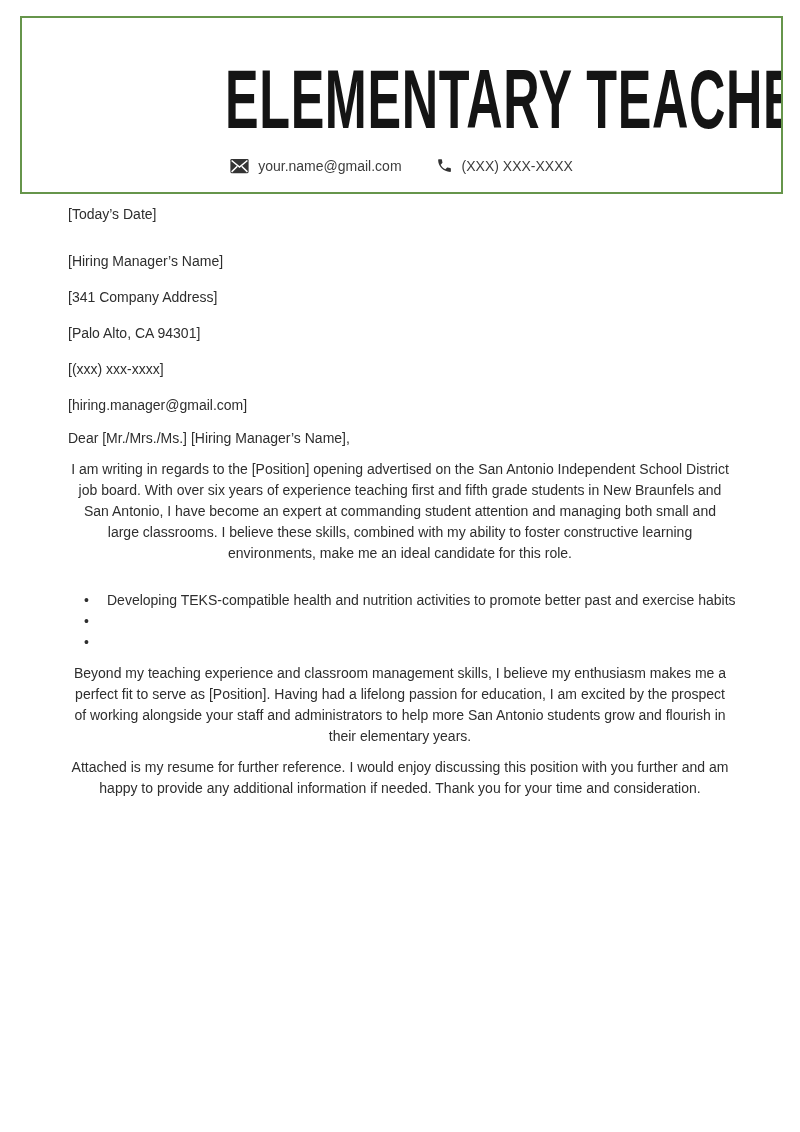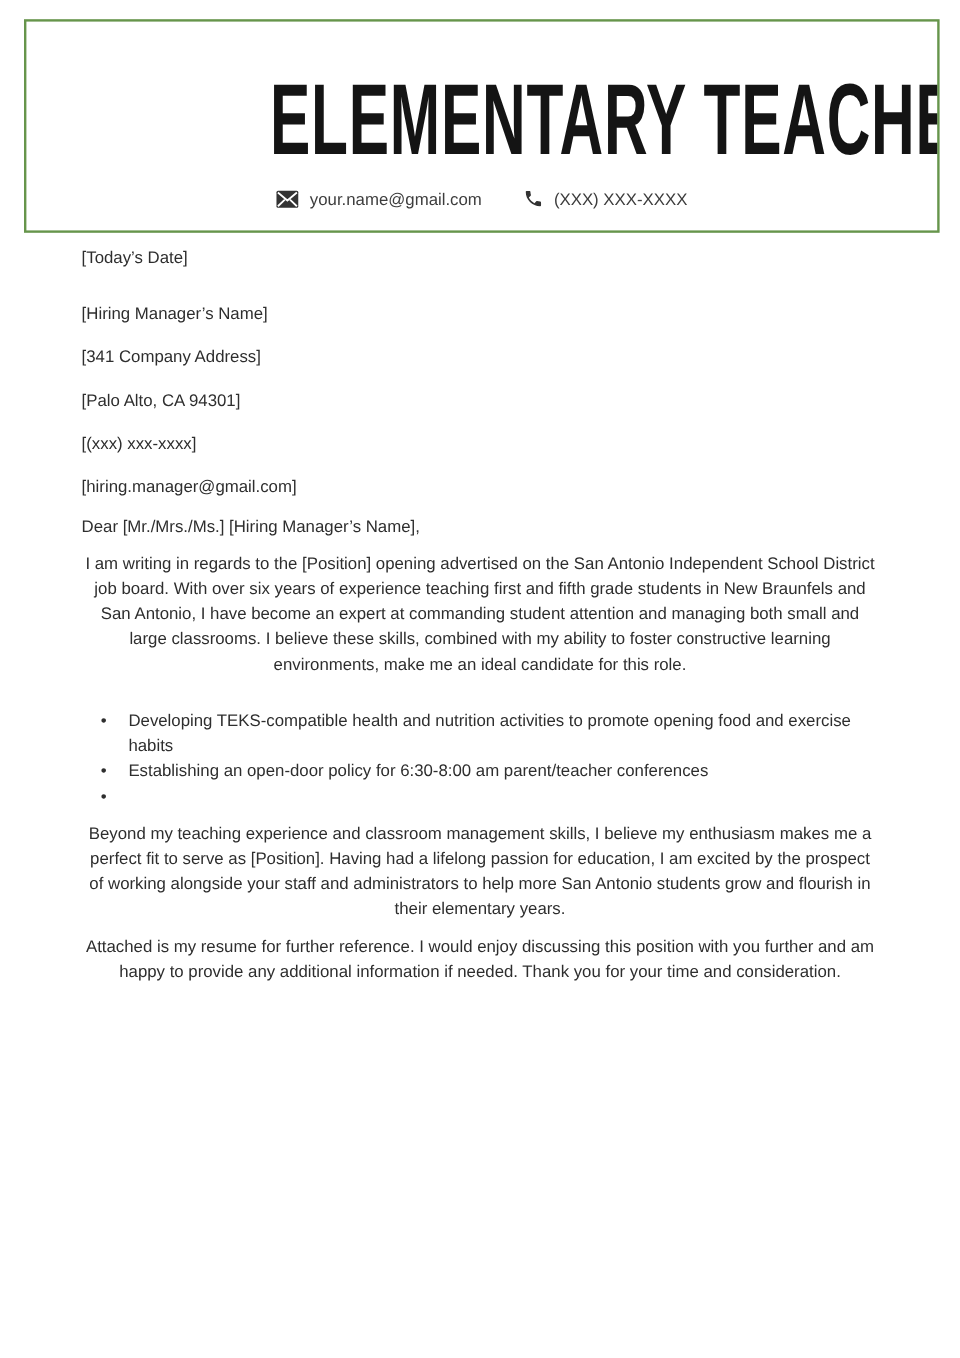--- a/index.html
+++ b/index.html
@@ -118,25 +118,24 @@
     </div>
 
     <p class="gap-block">Dear [Mr./Mrs./Ms.] [Hiring Manager’s Name],</p>
 
     <p class="gap-block para">I am writing in regards to the [Position] opening advertised on the San Antonio Independent School District job board. With over six years of experience teaching first and fifth grade students in New Braunfels and San Antonio, I have become an expert at commanding student attention and managing both small and large classrooms. I believe these skills, combined with my ability to foster constructive learning environments, make me an ideal candidate for this role.</p>
 
 
     <ul class="bullets">
       <li>
         <span class="dot">•</span>
-        <span>Developing TEKS-compatible health and nutrition activities to promote opening food and exercise habits</span>
+        <span>Developing TEKS-compatible health and nutrition activities to promote better past and exercise habits</span>
       </li>
       <li>
         <span class="dot">•</span>
-        <span>Establishing an open-door policy for 6:30-8:00 am parent/teacher conferences</span>
       </li>
       <li>
         <span class="dot">•</span>
       </li>
     </ul>
 
     <p class="gap-block para after-list">Beyond my teaching experience and classroom management skills, I believe my enthusiasm makes me a perfect fit to serve as [Position]. Having had a lifelong passion for education, I am excited by the prospect of working alongside your staff and administrators to help more San Antonio students grow and flourish in their elementary years.</p>
 
     <p class="gap-block para">Attached is my resume for further reference. I would enjoy discussing this position with you further and am happy to provide any additional information if needed. Thank you for your time and consideration.</p>
 

